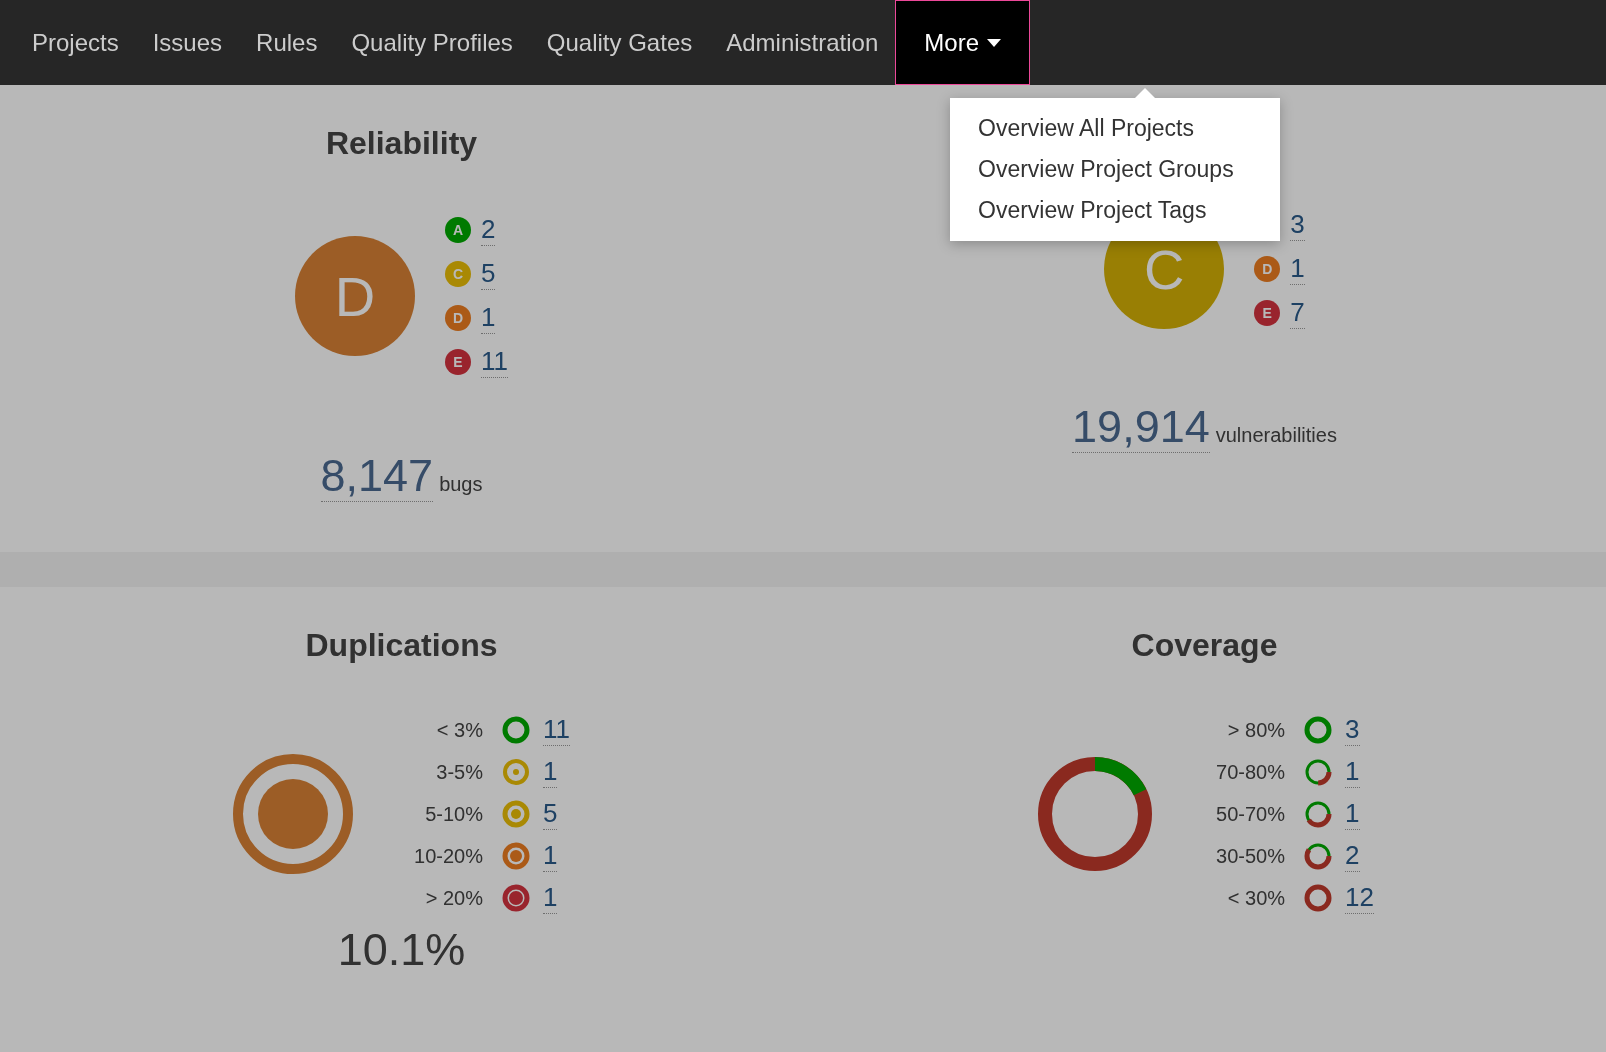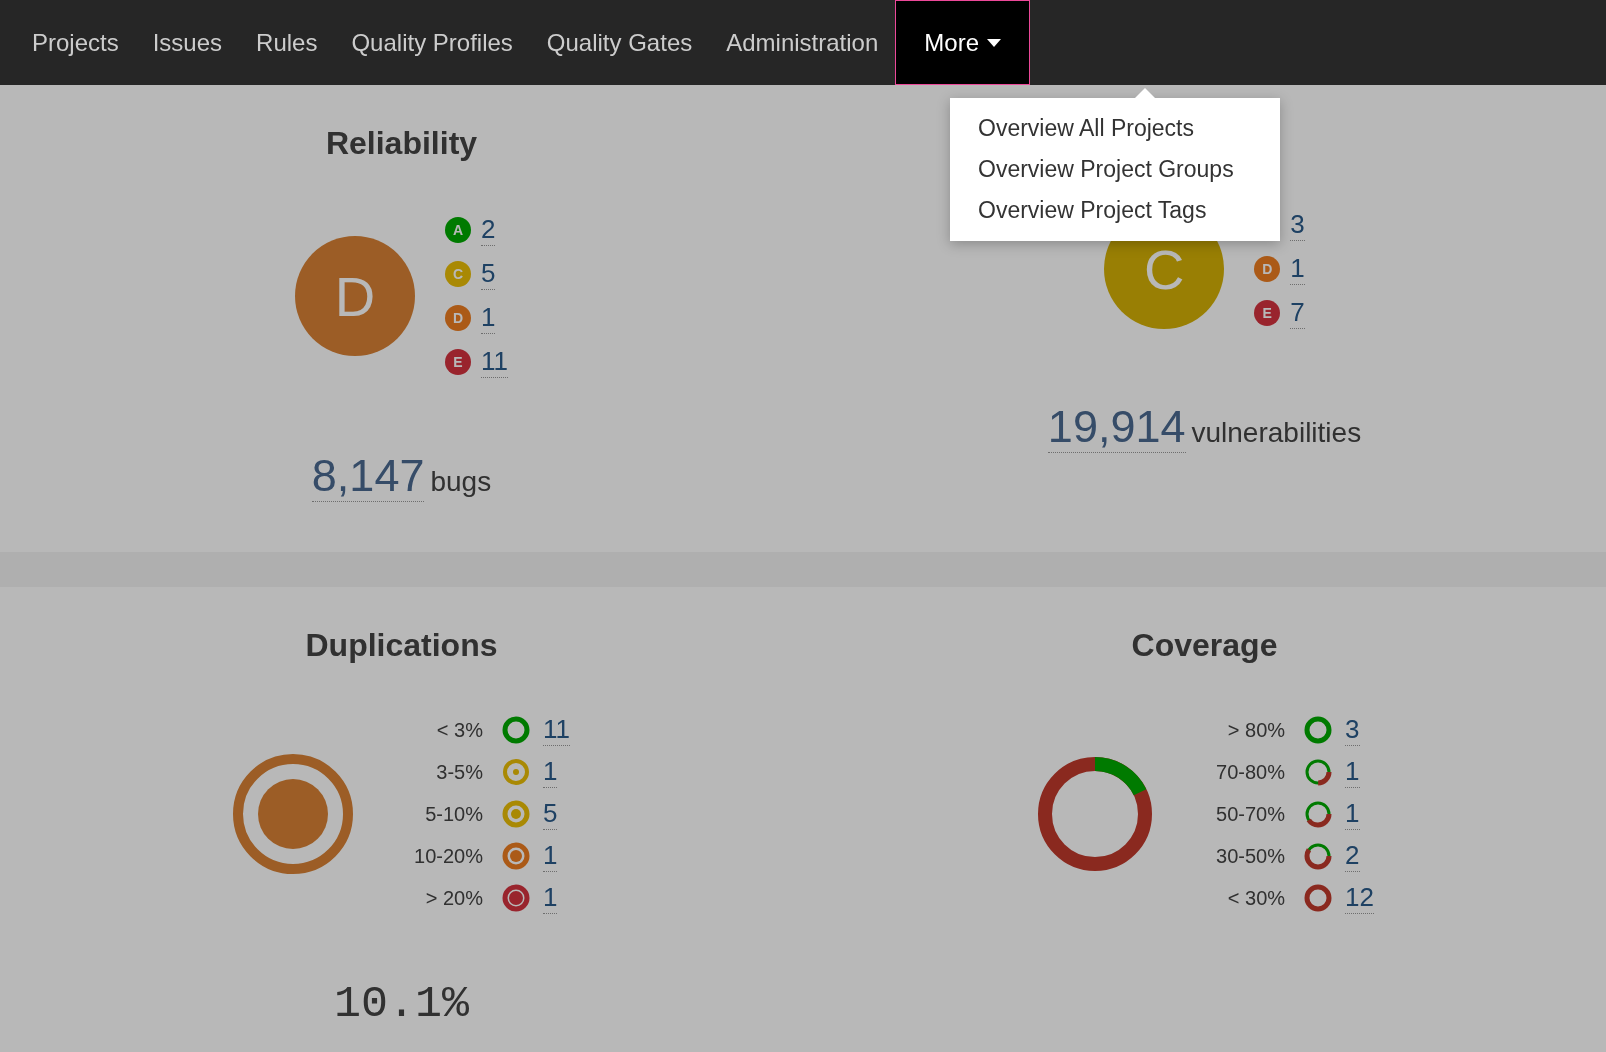--- a/index.html
+++ b/index.html
@@ -32,22 +32,22 @@
 .rs-list { margin-left:30px; }
 .rs-row { display:flex; align-items:center; margin:12px 0; }
 .smallgrade { width:26px; height:26px; border-radius:50%; display:flex; align-items:center; justify-content:center; color:#fff; font-size:14px; font-weight:600; margin-right:10px; }
 .count { font-size:26px; color:#2a5a8a; border-bottom:1px dotted #999; text-decoration:none; }
 .grade-A{background:#00aa00;} .grade-B{background:#80cc00;} .grade-C{background:#eabe06;} .grade-D{background:#ed7d20;} .grade-E{background:#d4333f;}
 .big-D{background:#d88235;} .big-C{background:#d4b106;}
 
 
 .total { text-align:center; margin-top:60px; font-size:45px; color:#4b6a90; }
 .total .num { border-bottom:1px dotted #999; font-weight:300; }
-.total .unit { font-size:28px; color:#444; font-weight:400; margin-left:6px; }
-.total2 { text-align:center; margin-top:55px; font-size:45px; color:#444; font-weight:300;font-family:Liberation Mono, monospace; }
+.total .unit { font-size:20px; color:#444; font-weight:400; margin-left:6px; }
+.total2 { text-align:center; font-size:45px; color:#444; font-weight:300; }
 
 
 .dc-body { display:flex; align-items:center; justify-content:center; }
 .donut { width:120px; height:120px; margin-right:45px; }
 .dc-list { }
 .dc-row { display:flex; align-items:center; margin:10px 0; }
 .dc-label { width:85px; text-align:right; font-size:20px; color:#444; margin-right:18px; }
 .ring { width:30px; height:30px; margin-right:12px; display:inline-block; }
 .dc-count { font-size:26px; color:#2a5a8a; border-bottom:1px dotted #999; }
 </style>

